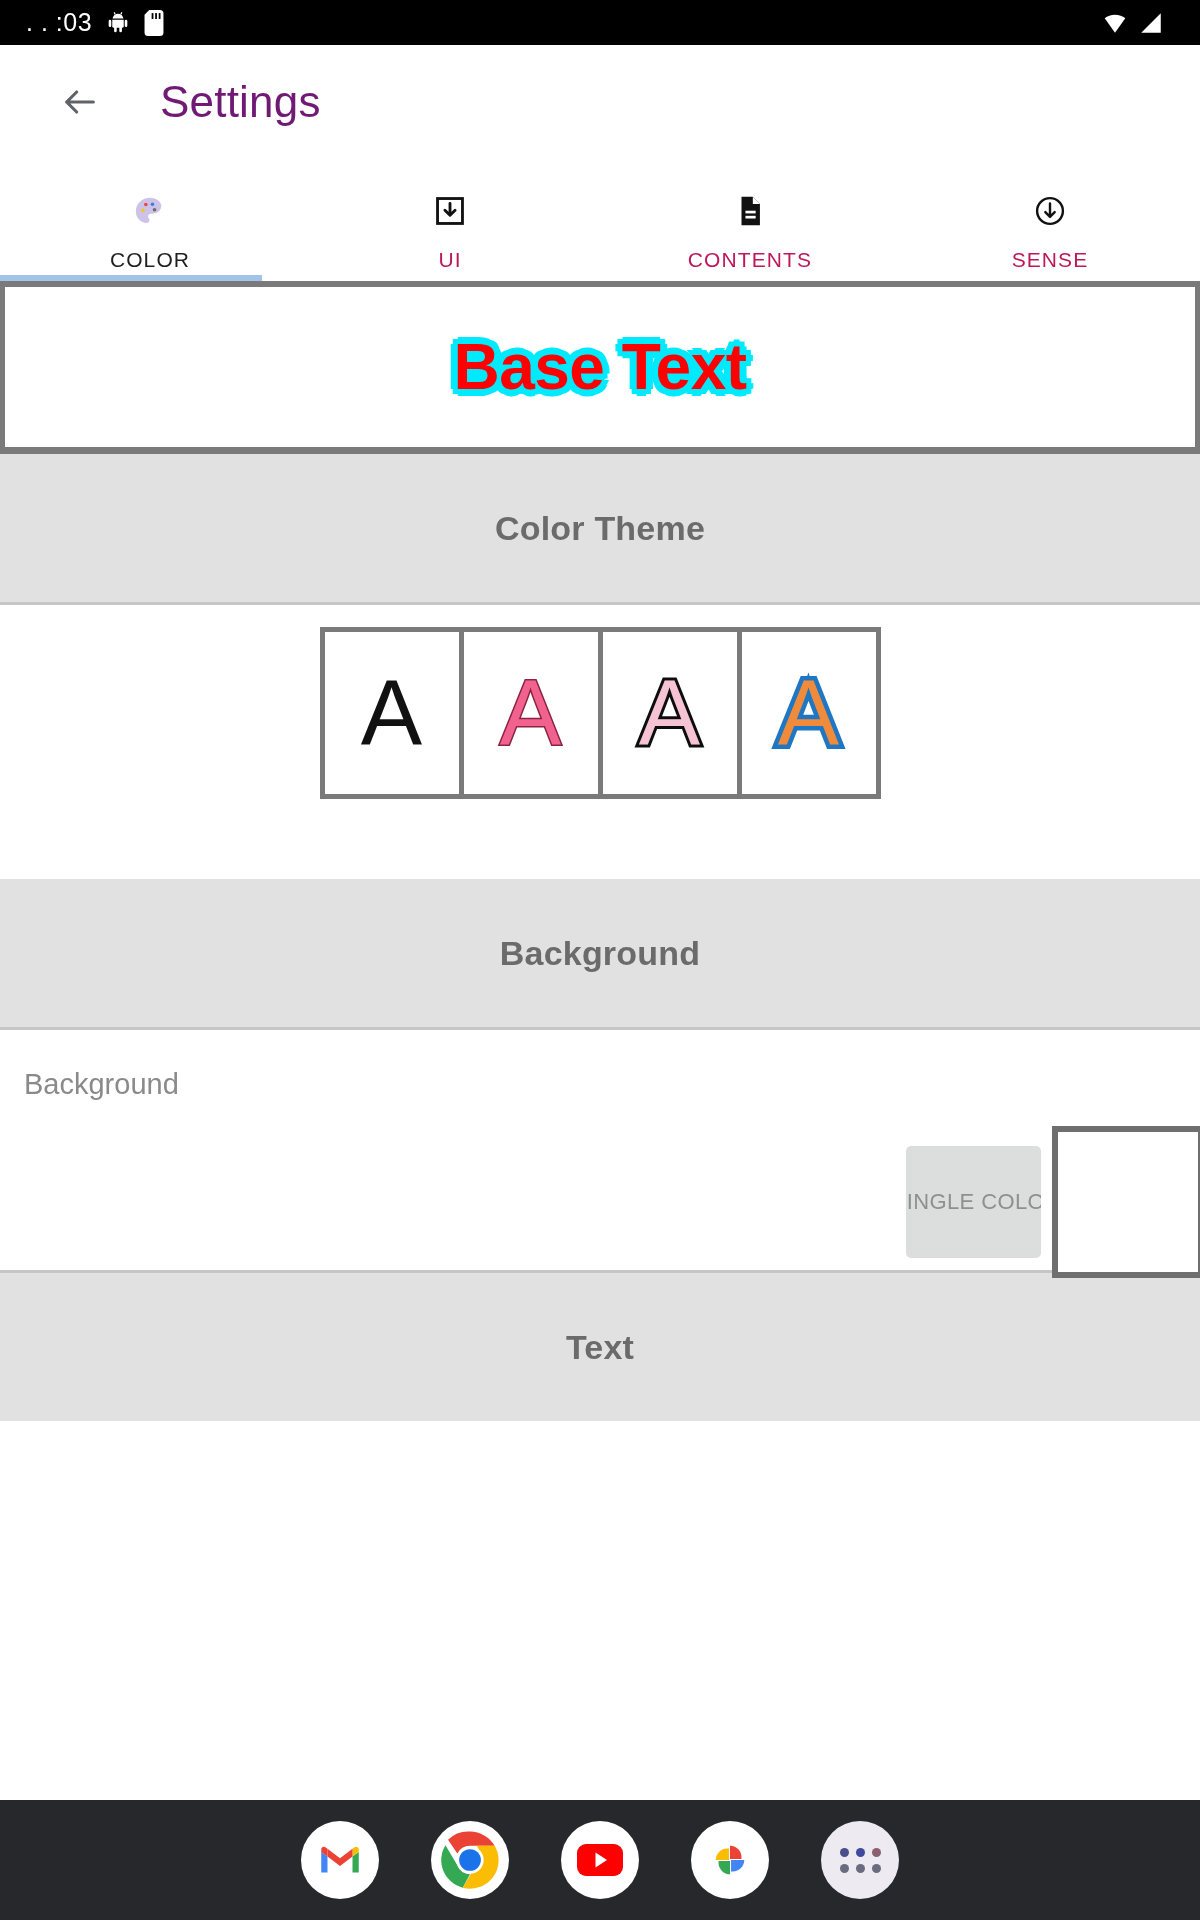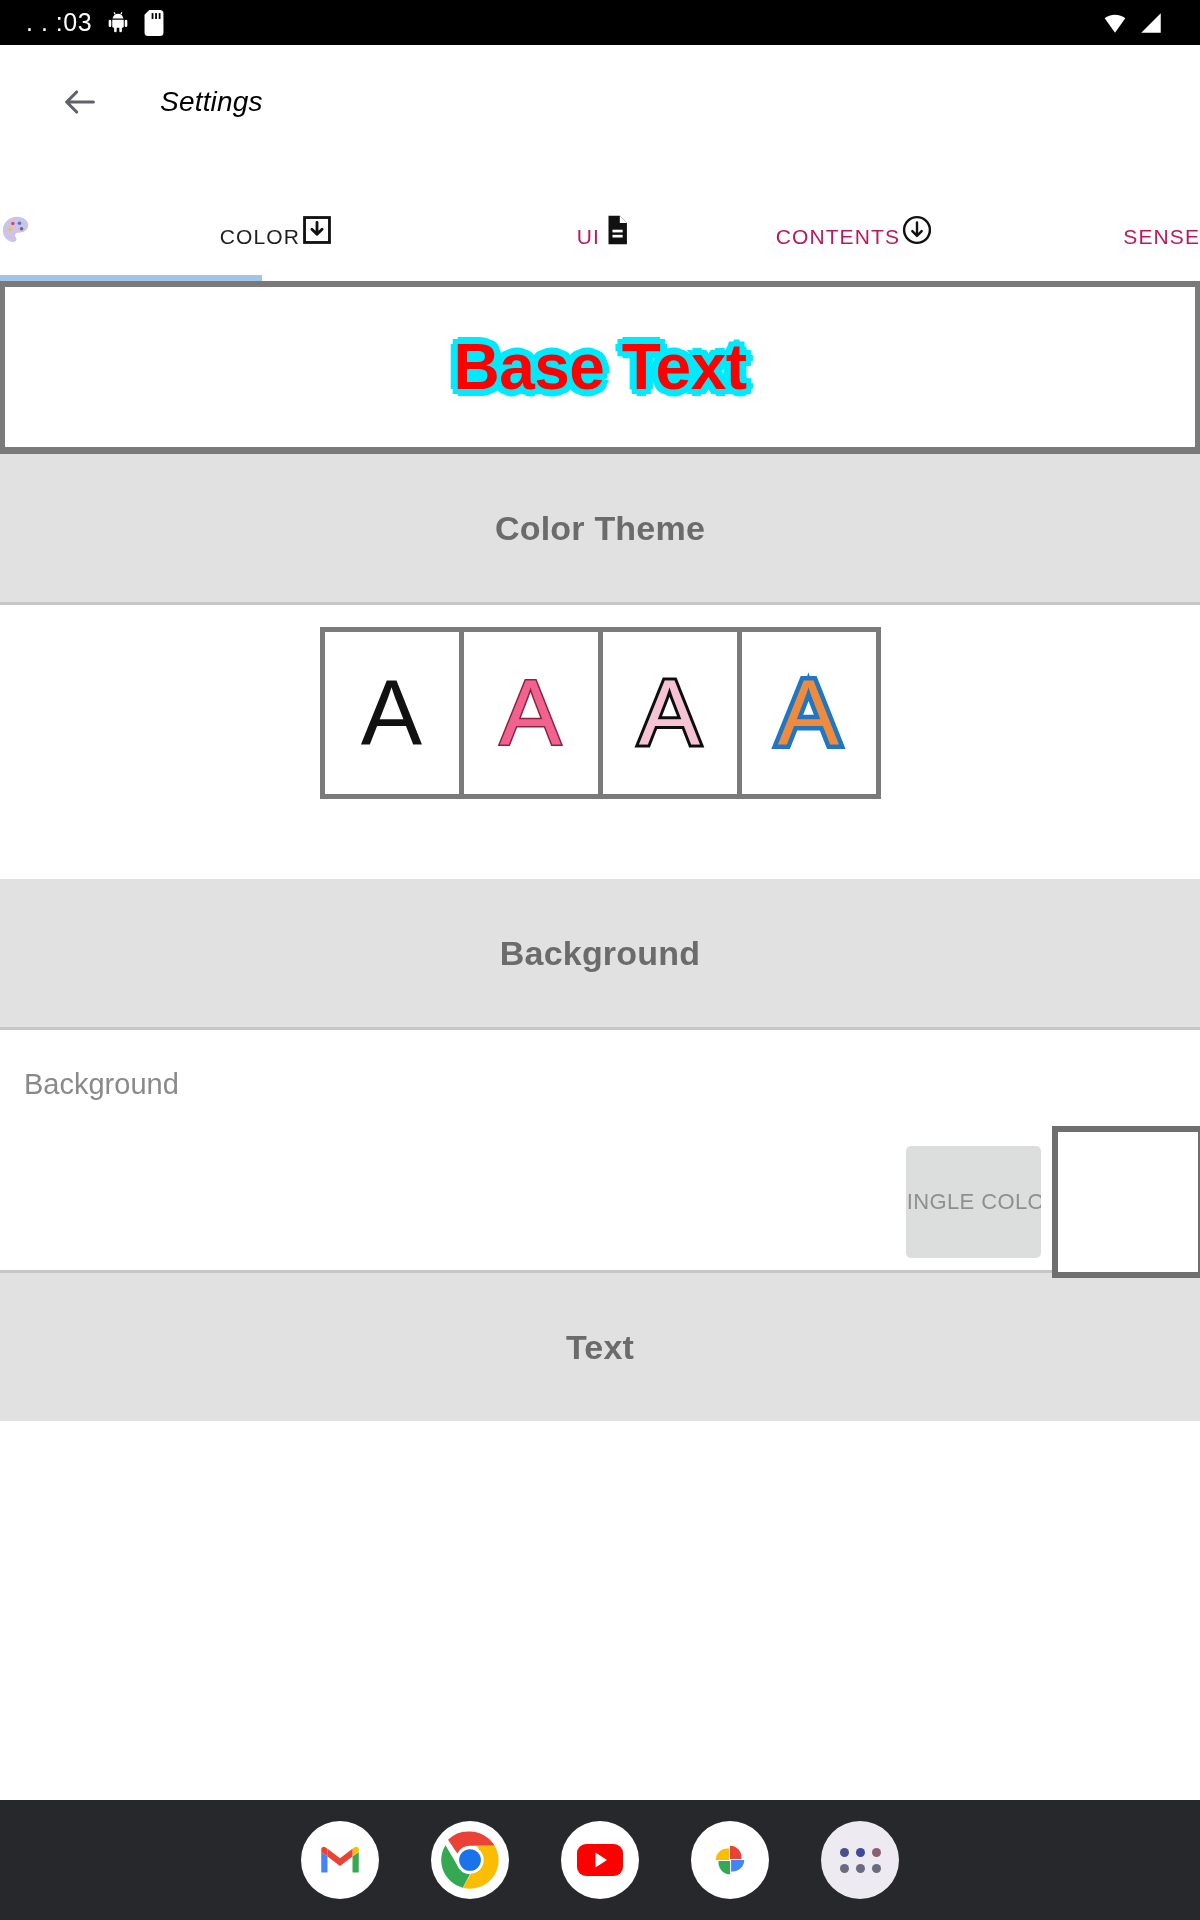--- a/index.html
+++ b/index.html
@@ -20,29 +20,29 @@
   .sb-time{color:#fff;font-size:25px;letter-spacing:.5px;font-family:"Liberation Sans",sans-serif;}
   .sb-right{display:flex;align-items:center;gap:10px;}
   .sb-icn{display:block;}
 
   
   .appbar{
     height:113px;background:#fff;display:flex;align-items:center;padding-left:50px;
   }
   .back-btn{width:60px;height:60px;display:flex;align-items:center;justify-content:center;cursor:pointer;}
   .appbar-title{
-    font-size:28px;color:#000000;margin-left:50px;font-weight:400;letter-spacing:.2px;font-style:italic;
+    font-size:44px;color:#701a75;margin-left:50px;font-weight:400;letter-spacing:.2px;
   }
 
   
   .tabs{
     height:123px;display:flex;background:#fff;position:relative;
   }
   .tab{
-    flex:1 1 0;display:flex;flex-direction:row;align-items:center;justify-content:space-between;
+    flex:1 1 0;display:flex;flex-direction:column;align-items:center;justify-content:center;
     padding-top:20px;cursor:pointer;
   }
   .tab-ico{height:46px;display:flex;align-items:center;justify-content:center;font-size:34px;line-height:1;}
   .tab-label{
     margin-top:14px;font-size:21px;letter-spacing:1.1px;color:#be185d;font-weight:500;
   }
   .tab.active .tab-label{color:#1f1f1f;}
   .tab-indicator{
     position:absolute;bottom:0;left:0;width:262px;height:6px;background:#a2c4e8;
   }

